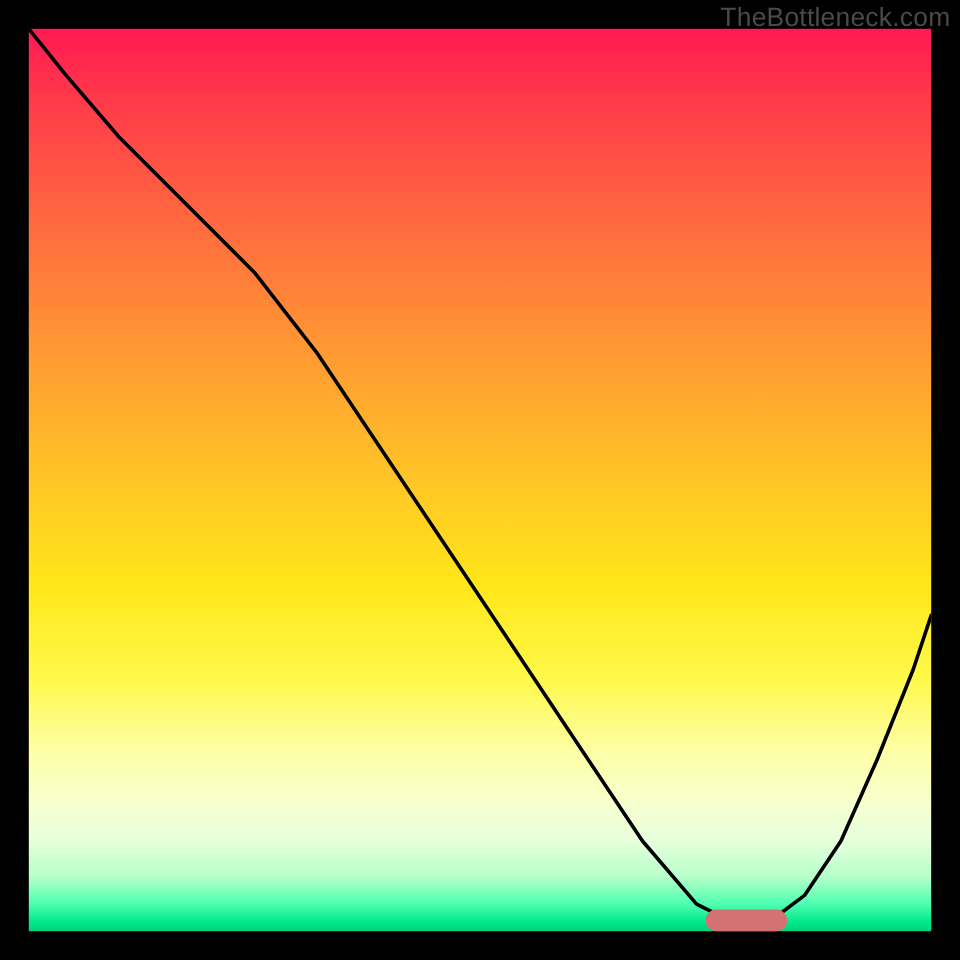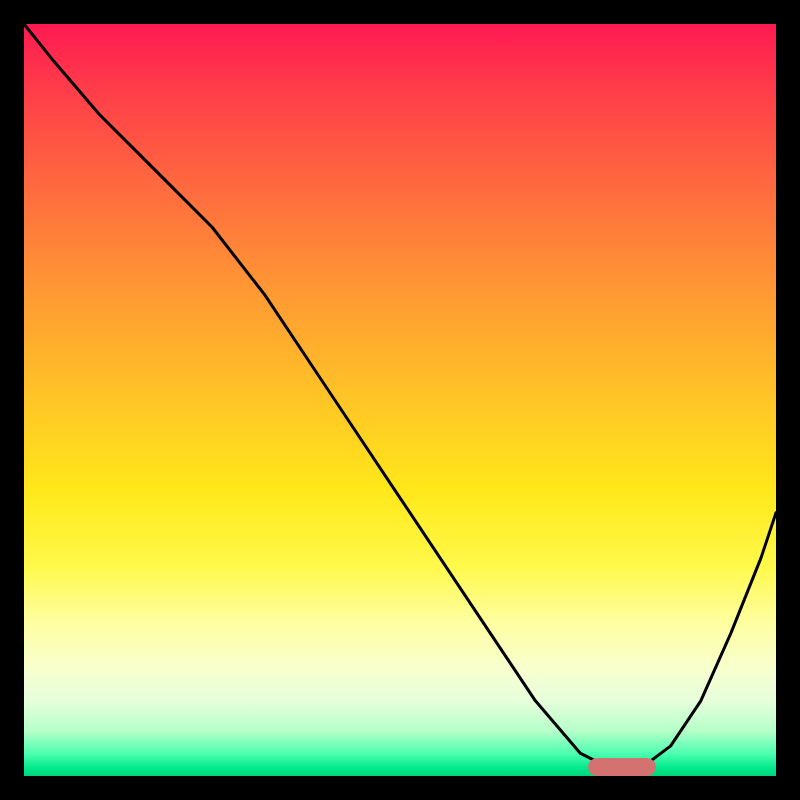--- a/index.html
+++ b/index.html
@@ -62,20 +62,21 @@
     background: #d47272;
     border-radius: 9px;
     height: 18px;
   }
 </style>
 </head>
 <body>
 
 <div class="frame">
 
+  <div class="watermark">TheBottleneck.com</div>
 
   <div class="plot-area">
 
     <svg class="overlay" viewBox="0 0 752 752" preserveAspectRatio="none">
       <path id="curve-path" fill="none" stroke="#000" stroke-width="3" stroke-linejoin="round" stroke-linecap="round" d="M0.0 0.0 L30.1 37.6 L75.2 90.2 L135.4 150.4 L188.0 203.0 L240.6 270.7 L300.8 361.0 L376.0 473.8 L451.2 586.6 L511.4 676.8 L556.5 729.4 L586.6 744.5 L616.6 744.5 L646.7 721.9 L676.8 676.8 L706.9 609.1 L737.0 533.9 L752.0 488.8"></path>
     </svg>
 
     <div id="marker" class="marker" style="left: 564px; width: 67.68px; top: 733.976px; background: rgb(212, 114, 114);"></div>
 
   </div>

